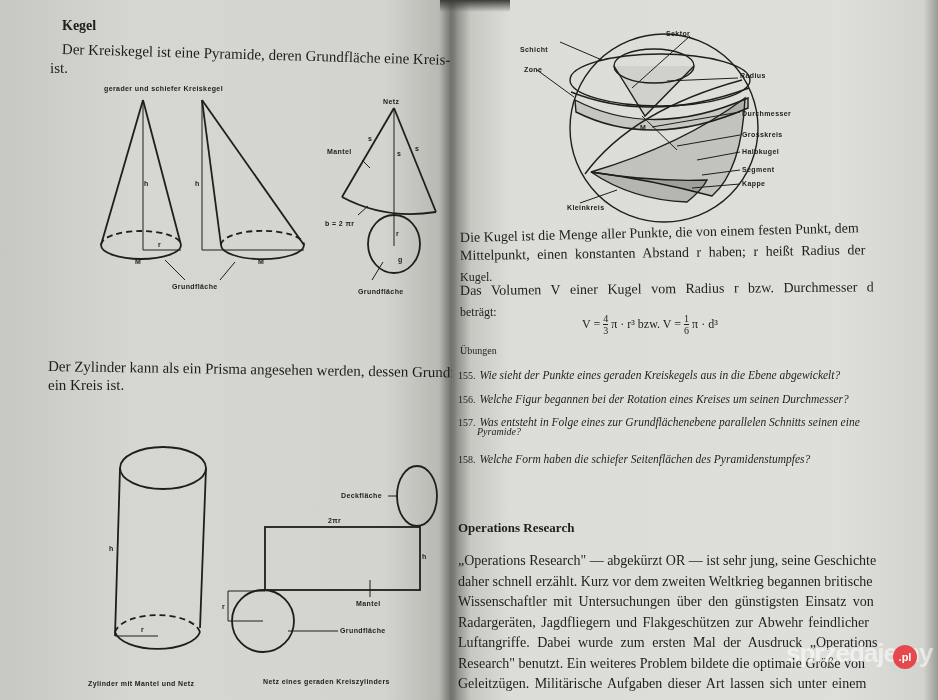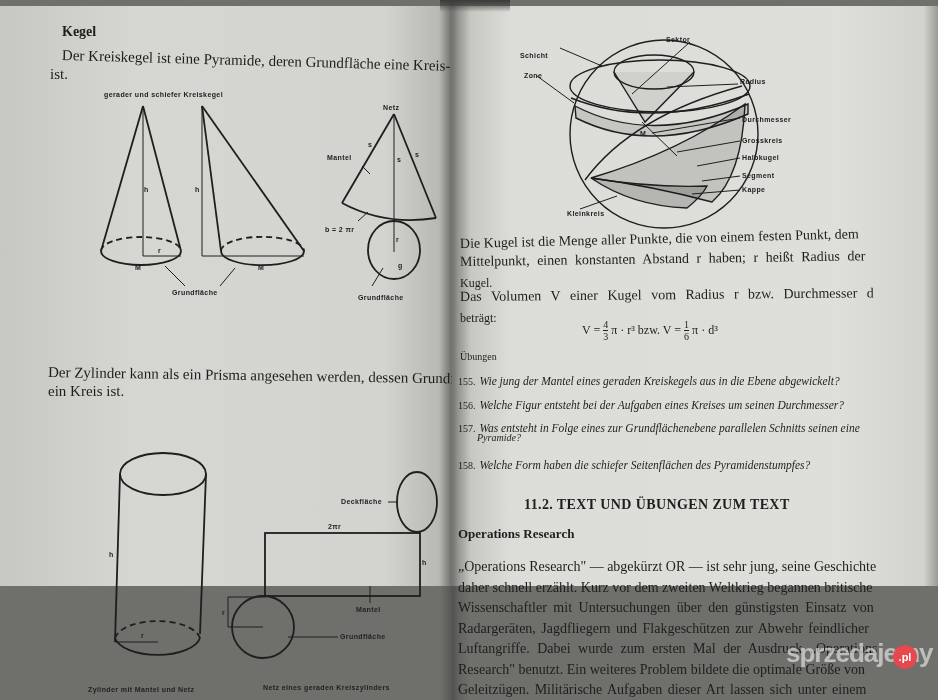--- a/index.html
+++ b/index.html
@@ -1,17 +1,17 @@
 <!DOCTYPE html>
 <html><head>
 <meta charset="utf-8">
 <style>
   html,body{margin:0;padding:0;}
   body{width:938px;height:700px;overflow:hidden;background:#6f6f6c;position:relative;font-family:"Liberation Serif",serif;color:#1e1e1c;}
-  .page{position:absolute;top:6px;height:580px;}
+  .page{position:absolute;top:0;height:700px;}
   .left{left:0;width:452px;background:linear-gradient(90deg,#c7c7c3 0%,#d6d6d2 30%,#d3d3cf 85%,#b9b9b4 97%,#8e8e89 100%);}
   .right{left:452px;width:486px;background:linear-gradient(90deg,#9c9c97 0%,#c8c8c3 4%,#dcdcd8 12%,#dededa 80%,#d2d2ce 97%,#9a9a96 100%);}
   .spine-shadow{position:absolute;left:440px;top:0;width:30px;height:700px;background:linear-gradient(90deg,rgba(0,0,0,0) 0%,rgba(0,0,0,0.25) 45%,rgba(0,0,0,0.12) 60%,rgba(0,0,0,0) 100%);}
   .top-dark{position:absolute;left:440px;top:0;width:70px;height:12px;background:linear-gradient(180deg,#3b3b39,rgba(59,59,57,0));}
   .abs{position:absolute;}
   .h-bold{font-weight:bold;font-size:14px;}
   .body-txt{font-size:15px;line-height:18px;}
   .lbl{font-family:"Liberation Sans",sans-serif;font-weight:bold;font-size:7px;letter-spacing:0.4px;color:#222;}
   .ital{font-style:italic;font-size:11.5px;}
   .num{font-size:10px;}
@@ -163,37 +163,36 @@
       <span style="border-bottom:1px solid #222;">1</span>
       <span>6</span>
     </span>
     <span>π · d³</span>
   </div>
 
   <div class="abs" style="left:8px;top:345px;font-size:10px;">Übungen</div>
 
   <div class="abs" style="left:6px;top:365px;white-space:nowrap;">
     <span class="num">155.</span>
-    <span class="ital">Wie jung der Mantel eines geraden Kreiskegels aus in die Ebene abgewickelt?</span>
+    <span class="ital">Wie sieht der Punkte eines geraden Kreiskegels aus in die Ebene abgewickelt?</span>
   </div>
   <div class="abs" style="left:6px;top:389px;white-space:nowrap;">
     <span class="num">156.</span>
-    <span class="ital">Welche Figur entsteht bei der Aufgaben eines Kreises um seinen Durchmesser?</span>
+    <span class="ital">Welche Figur begannen bei der Rotation eines Kreises um seinen Durchmesser?</span>
   </div>
   <div class="abs" style="left:6px;top:412px;white-space:nowrap;">
     <span class="num">157.</span>
     <span class="ital">Was entsteht in Folge eines zur Grundflächenebene parallelen Schnitts seinen eine</span>
   </div>
   <div class="abs ital" style="left:25px;top:426px;font-size:10px;font-family:Liberation Serif, serif;">Pyramide?</div>
   <div class="abs" style="left:6px;top:449px;white-space:nowrap;">
     <span class="num">158.</span>
     <span class="ital">Welche Form haben die schiefer Seitenflächen des Pyramidenstumpfes?</span>
   </div>
 
-  <div class="abs" style="left:72px;top:491px;font-size:14px;font-weight:bold;letter-spacing:0.4px;">11.2. TEXT UND ÜBUNGEN ZUM TEXT</div>
   <div class="abs" style="left:6px;top:520px;font-size:13px;font-weight:bold;">Operations Research</div>
 
   <div class="abs" style="left:6px;top:551px;width:440px;font-size:14px;line-height:20.5px;">
     <div style="white-space:nowrap;">„Operations Research" — abgekürzt OR — ist sehr jung, seine Geschichte</div>
     <div style="white-space:nowrap;">daher schnell erzählt. Kurz vor dem zweiten Weltkrieg begannen britische</div>
     <div style="white-space:nowrap;word-spacing:3px;">Wissenschaftler mit Untersuchungen über den günstigsten Einsatz von</div>
     <div style="white-space:nowrap;word-spacing:2px;">Radargeräten, Jagdfliegern und Flakgeschützen zur Abwehr feindlicher</div>
     <div style="white-space:nowrap;word-spacing:4px;">Luftangriffe. Dabei wurde zum ersten Mal der Ausdruck „Operations</div>
     <div style="white-space:nowrap;">Research" benutzt. Ein weiteres Problem bildete die optimale Größe von</div>
     <div style="white-space:nowrap;word-spacing:2px;">Geleitzügen. Militärische Aufgaben dieser Art lassen sich unter einem</div>

